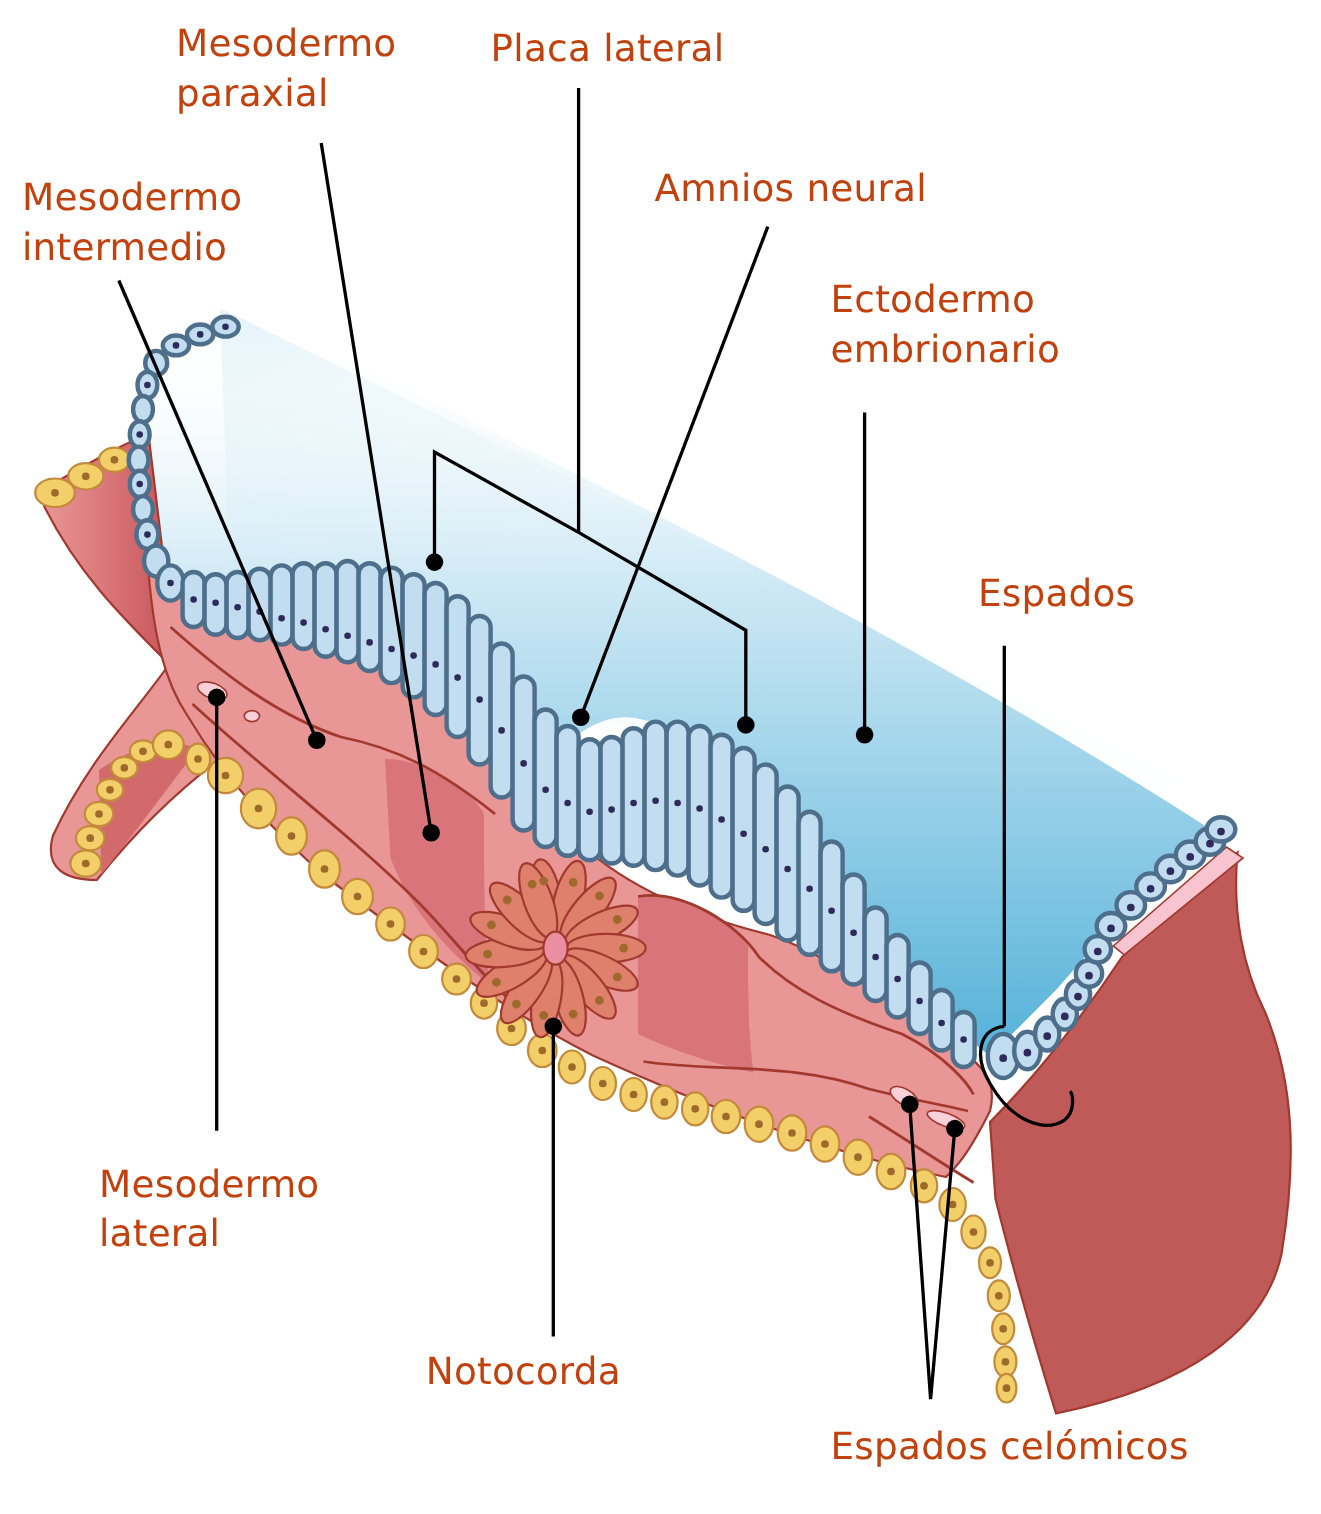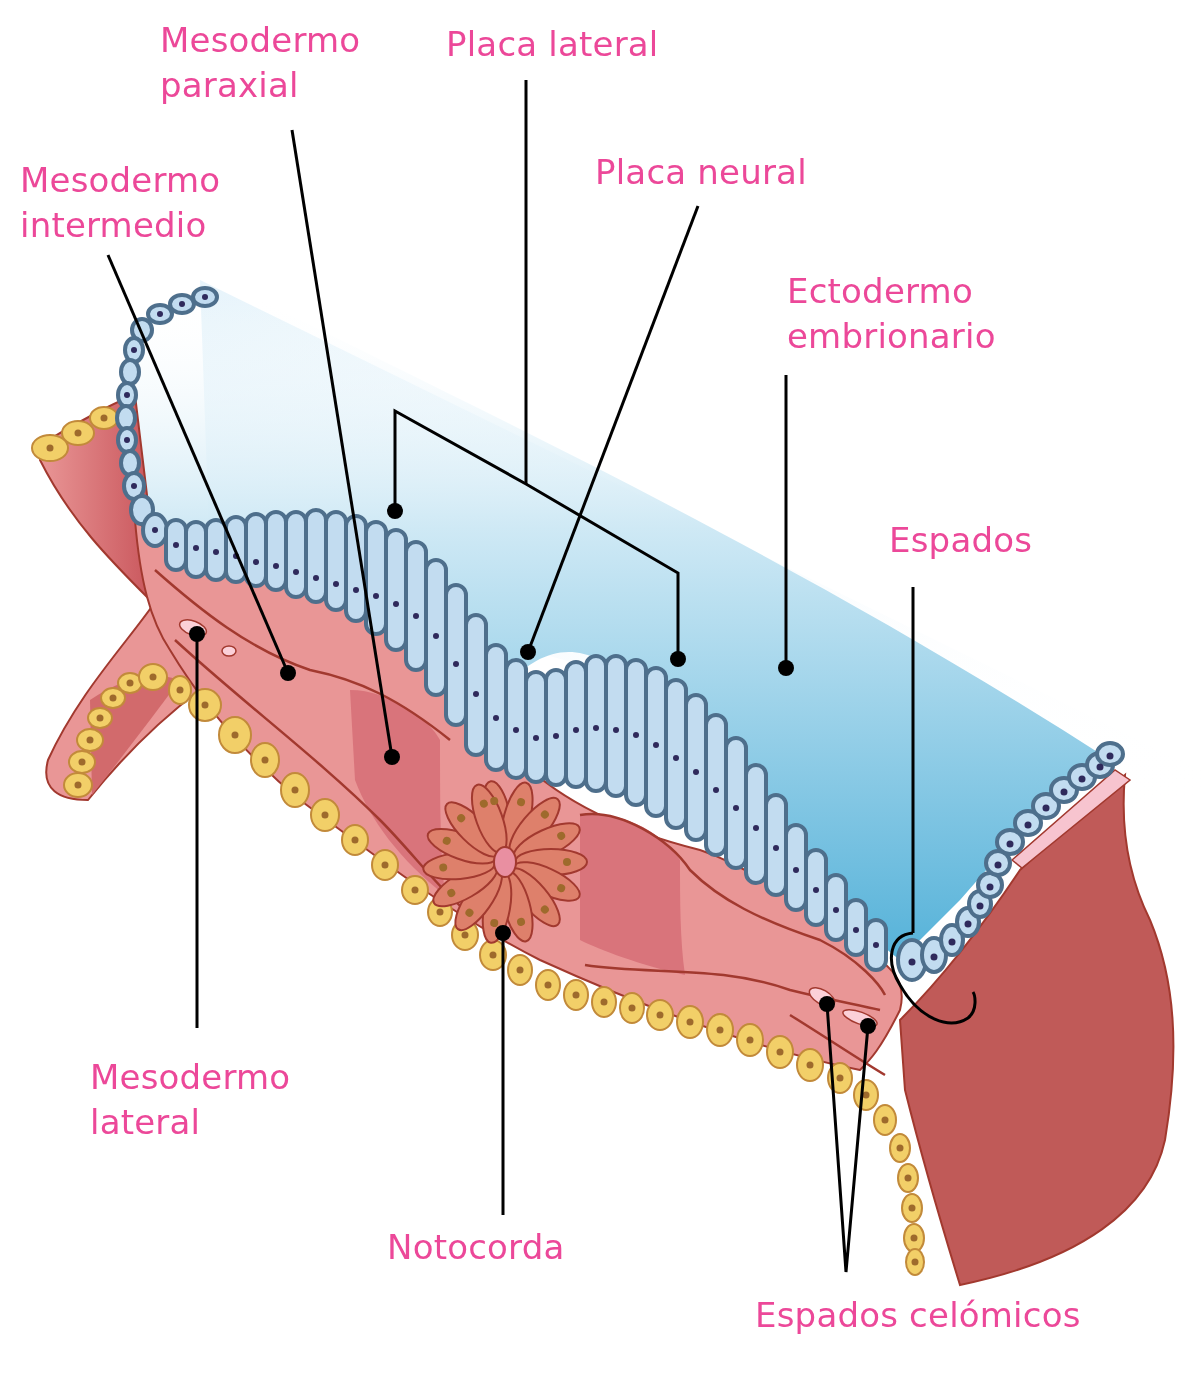--- a/index.html
+++ b/index.html
@@ -1,19 +1,19 @@
 <!DOCTYPE html>
 <html><head>
 <meta charset="utf-8">
 <style>
   html, body { margin: 0; padding: 0; background: #ffffff; }
   body { width: 1201px; height: 1376px; position: relative; overflow: hidden;
          font-family: "DejaVu Sans", "Liberation Sans", sans-serif; }
   #stage { position: absolute; left: 0; top: 0; width: 1201px; height: 1376px; }
-  .label { position: absolute; color: #ec4899; font-size: 34px; line-height: 45px;
+  .label { position: absolute; color: #c2410c; font-size: 34px; line-height: 45px;
            white-space: pre; letter-spacing: 0.2px; }
   svg { position: absolute; left: 0; top: 0; }
 </style>
 </head>
 <body>
 
 <div id="stage">
   <svg width="1201" height="1376" viewBox="0 0 1201 1376">
     <defs>
       <linearGradient id="amnioticGrad" x1="0" y1="0" x2="0" y2="1">
@@ -352,21 +352,21 @@
         <circle cx="827" cy="1004" r="8"></circle>
       <circle cx="868" cy="1026" r="8"></circle>
     </g>
   </svg>
 
   <div class="label" style="left:160px; top:18px;">Mesodermo
 paraxial</div>
   <div class="label" style="left:446px; top:22px;">Placa lateral</div>
   <div class="label" style="left:20px; top:158px;">Mesodermo
 intermedio</div>
-  <div class="label" style="left:595px; top:150px;">Placa neural</div>
-  <div class="label" style="left:755px; top:269px;margin-left:32px;">Ectodermo
+  <div class="label" style="left:595px; top:150px;">Amnios neural</div>
+  <div class="label" style="left:755px; top:251px;">Ectodermo
 embrionario</div>
   <div class="label" style="left:889px; top:518px;">Espados</div>
   <div class="label" style="left:90px; top:1055px;">Mesodermo
 lateral</div>
   <div class="label" style="left:387px; top:1225px;">Notocorda</div>
   <div class="label" style="left:755px; top:1293px;">Espados celómicos</div>
 </div>
 
 </body></html>

